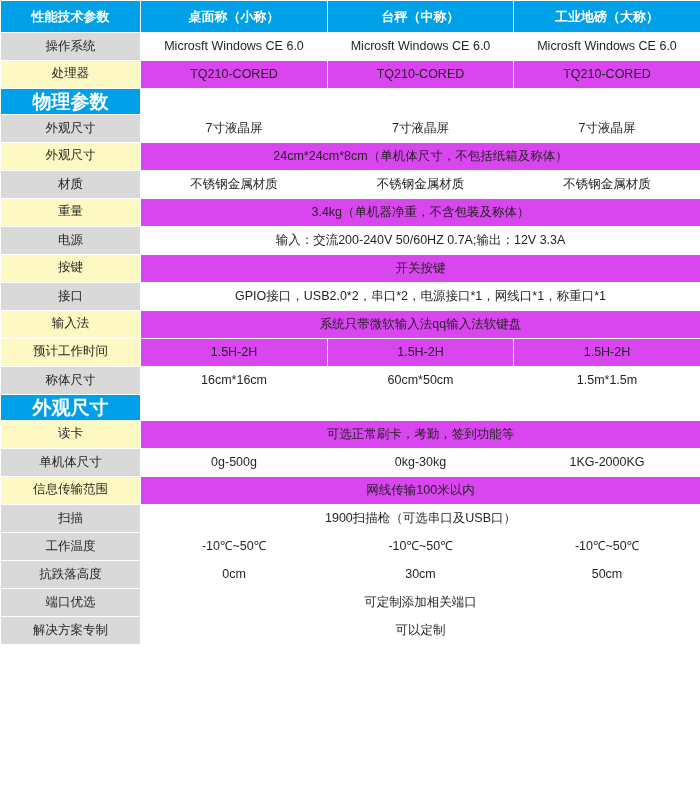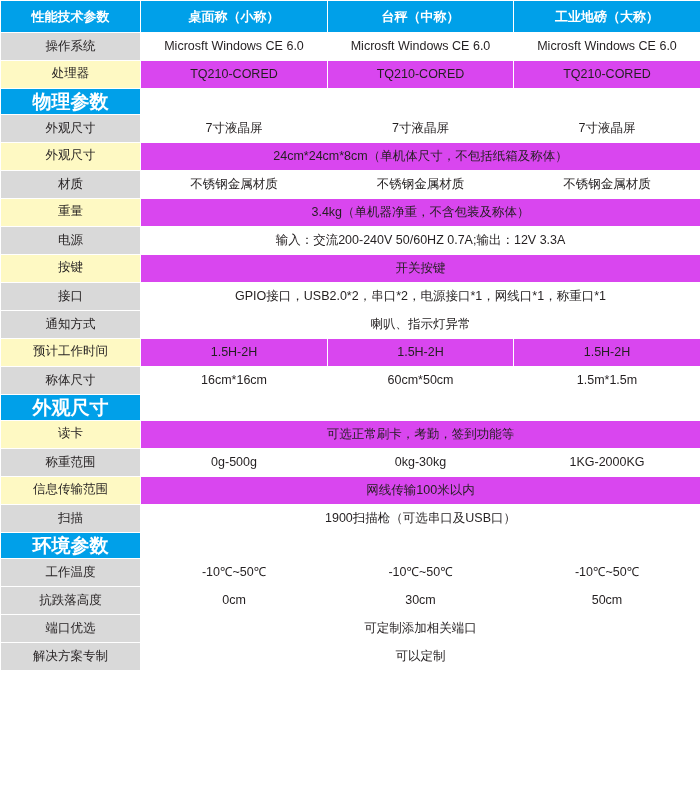--- a/index.html
+++ b/index.html
@@ -131,23 +131,23 @@
         <td class="val" colspan="3">输入：交流200-240V  50/60HZ 0.7A;输出：12V 3.3A</td>
       </tr>
       <tr class="data alt">
         <td class="label">按键</td>
         <td class="val" colspan="3">开关按键</td>
       </tr>
       <tr class="data">
         <td class="label">接口</td>
         <td class="val" colspan="3">GPIO接口，USB2.0*2，串口*2，电源接口*1，网线口*1，称重口*1</td>
       </tr>
-      <tr class="data">
-        <td class="label">通知方式</td>
-        <td class="val" colspan="3">喇叭、指示灯异常</td>
+      <tr class="data alt">
+        <td class="label">输入法</td>
+        <td class="val" colspan="3">系统只带微软输入法qq输入法软键盘</td>
       </tr>
       <tr class="data alt">
         <td class="label">预计工作时间</td>
         <td class="val">1.5H-2H</td>
         <td class="val">1.5H-2H</td>
         <td class="val">1.5H-2H</td>
       </tr>
       <tr class="data">
         <td class="label">称体尺寸</td>
         <td class="val">16cm*16cm</td>
@@ -156,36 +156,32 @@
       </tr>
       <tr class="band">
         <td class="band-label">外观尺寸</td>
         <td class="band-rest" colspan="3"></td>
       </tr>
       <tr class="data alt">
         <td class="label">读卡</td>
         <td class="val" colspan="3">可选正常刷卡，考勤，签到功能等</td>
       </tr>
       <tr class="data">
-        <td class="label">称重范围</td>
+        <td class="label">单机体尺寸</td>
         <td class="val">0g-500g</td>
         <td class="val">0kg-30kg</td>
         <td class="val">1KG-2000KG</td>
       </tr>
       <tr class="data alt">
         <td class="label">信息传输范围</td>
         <td class="val" colspan="3">网线传输100米以内</td>
       </tr>
       <tr class="data">
         <td class="label">扫描</td>
         <td class="val" colspan="3">1900扫描枪（可选串口及USB口）</td>
-      </tr>
-      <tr class="band">
-        <td class="band-label">环境参数</td>
-        <td class="band-rest" colspan="3"></td>
       </tr>
       <tr class="data">
         <td class="label">工作温度</td>
         <td class="val">-10℃~50℃</td>
         <td class="val">-10℃~50℃</td>
         <td class="val">-10℃~50℃</td>
       </tr>
       <tr class="data">
         <td class="label">抗跌落高度</td>
         <td class="val">0cm</td>

